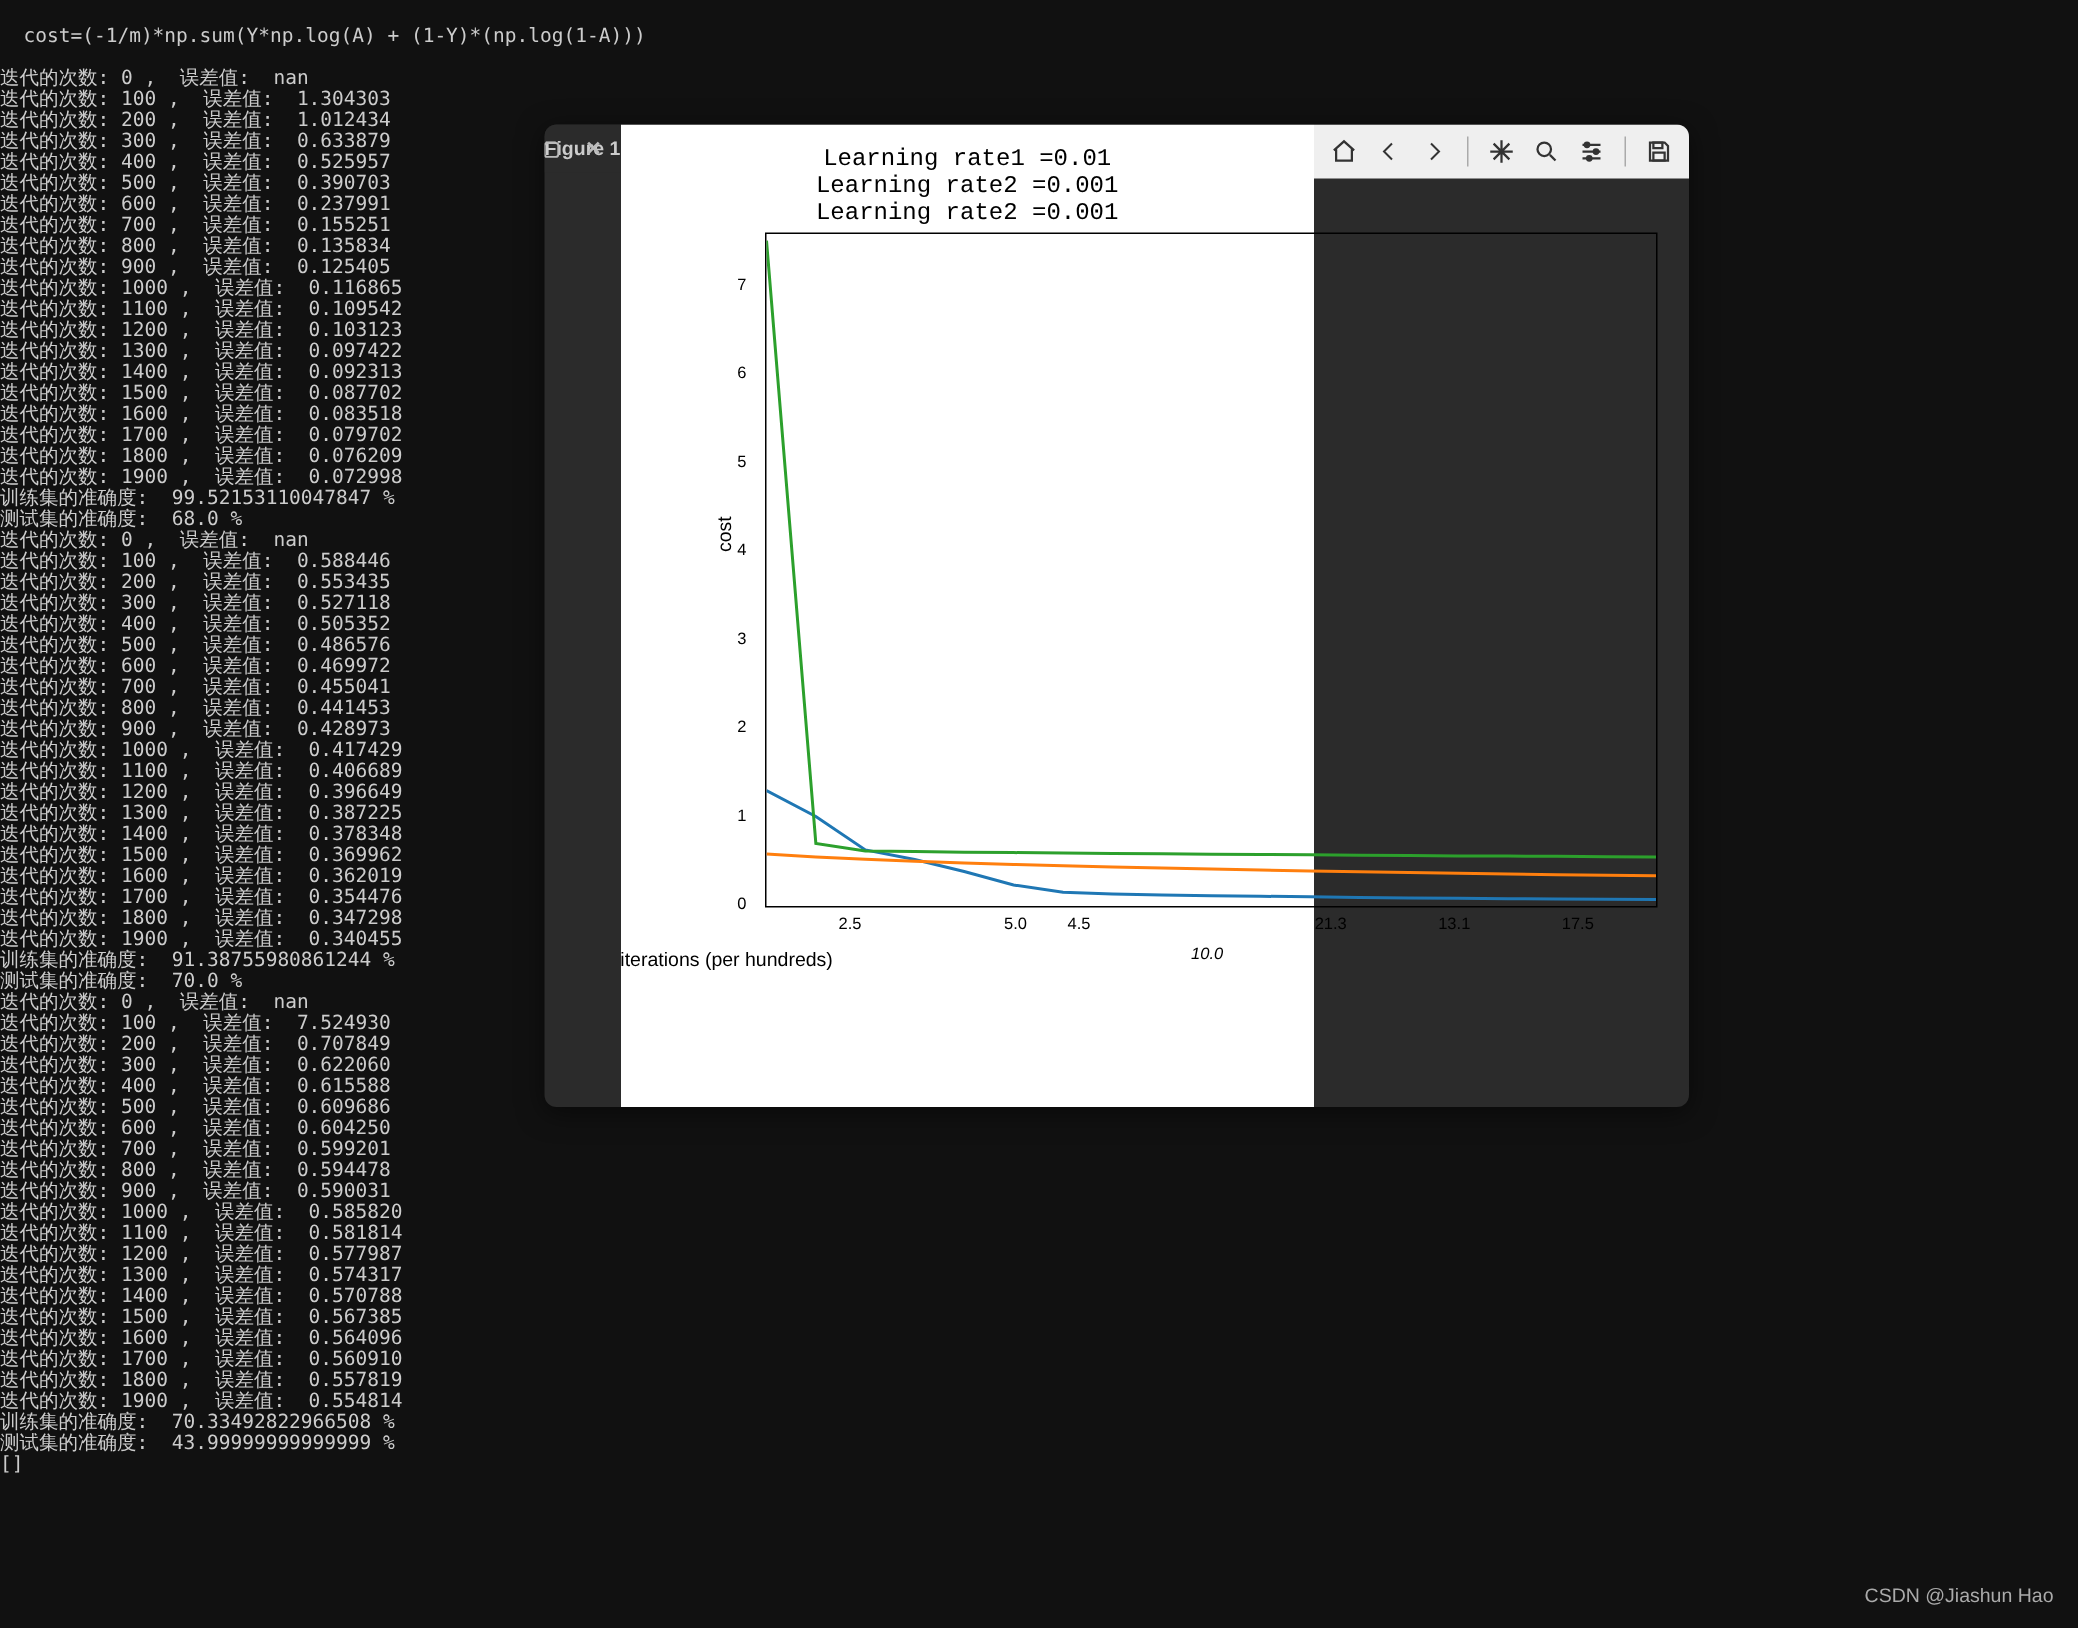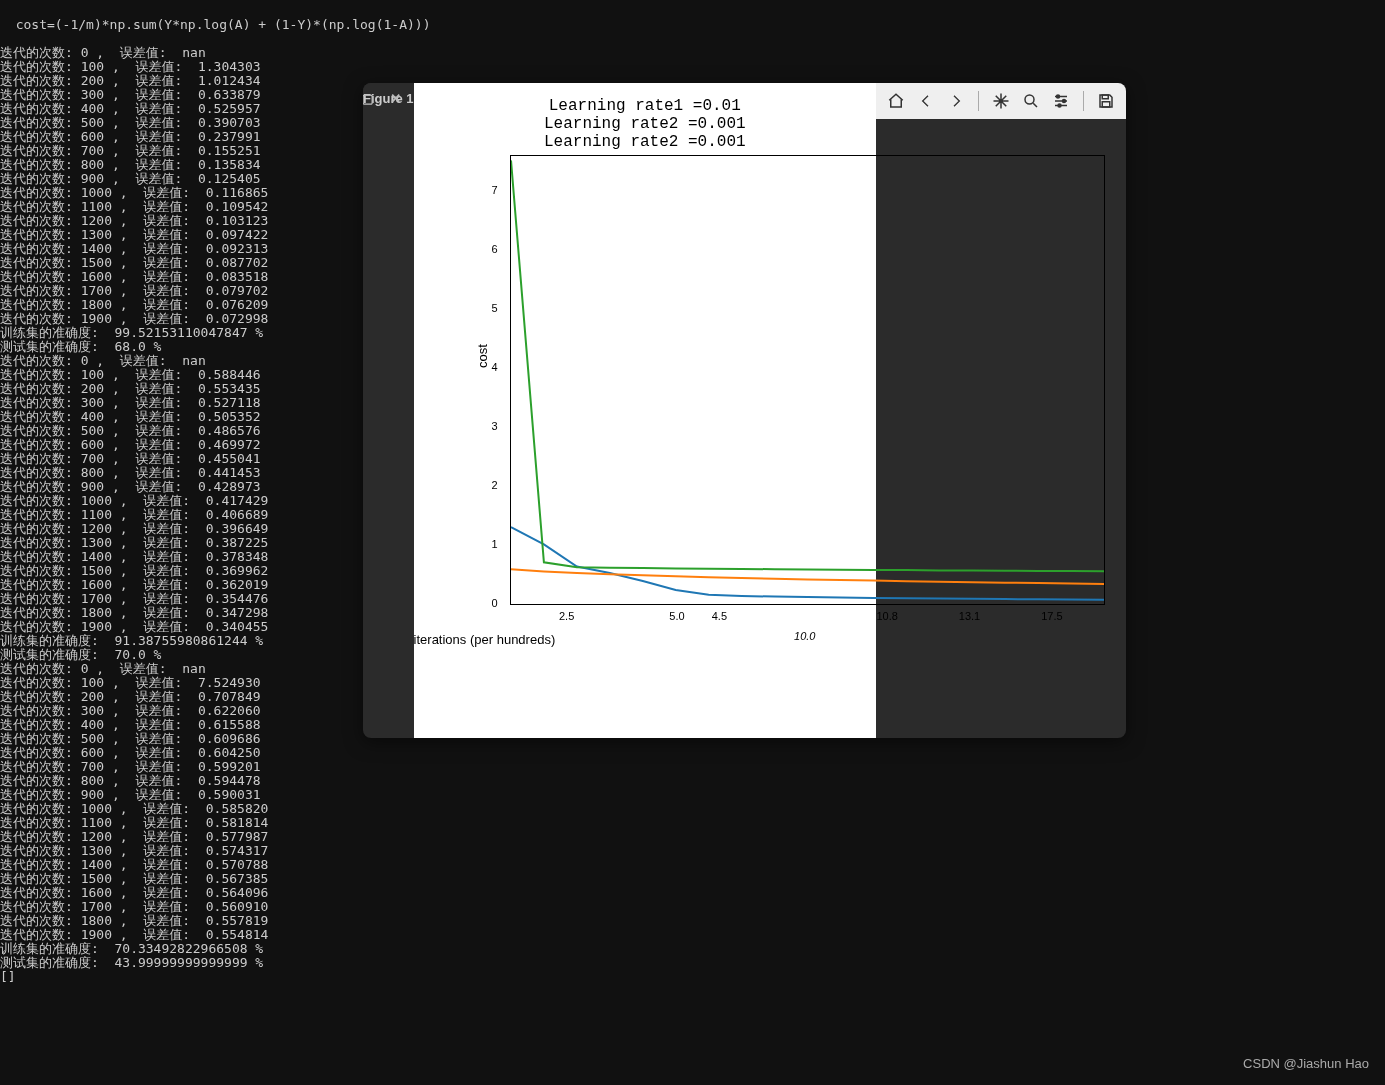--- a/index.html
+++ b/index.html
@@ -127,21 +127,21 @@
         <div class="ytick" style="left: 78px; top: 277.211px;">4</div>
         <div class="ytick" style="left: 78px; top: 218.263px;">5</div>
         <div class="ytick" style="left: 78px; top: 159.316px;">6</div>
         <div class="ytick" style="left: 78px; top: 100.368px;">7</div>
       </div>
     <div id="xticks">
         <div class="xtick" style="top: 526px; left: 133.417px; margin-left: 12px;">2.5</div>
         <div class="xtick" style="top: 526px; left: 215.778px; padding-left: 40px;">5.0</div>
         <div class="xtick" style="top: 526px; left: 298.139px;">4.5</div>
         <div class="xtick" style="top: 546px; left: 380.5px; font-style: italic;">10.0</div>
-        <div class="xtick" style="top: 526px; left: 462.861px;">10.8</div>
+        <div class="xtick" style="top: 526px; left: 462.861px;">21.3</div>
         <div class="xtick" style="top: 526px; left: 545.222px;">13.1</div>
         <div class="xtick" style="top: 526px; left: 627.583px;">17.5</div>
       </div>
   </div>
   <div class="toolbar">
     <div class="tbtn">
         <svg width="18" height="18" viewBox="0 0 24 24" fill="none" stroke="#333" stroke-width="2">
           <path d="M3 11l9-8 9 8M5 10v10h14V10"></path>
         </svg>
       </div>

